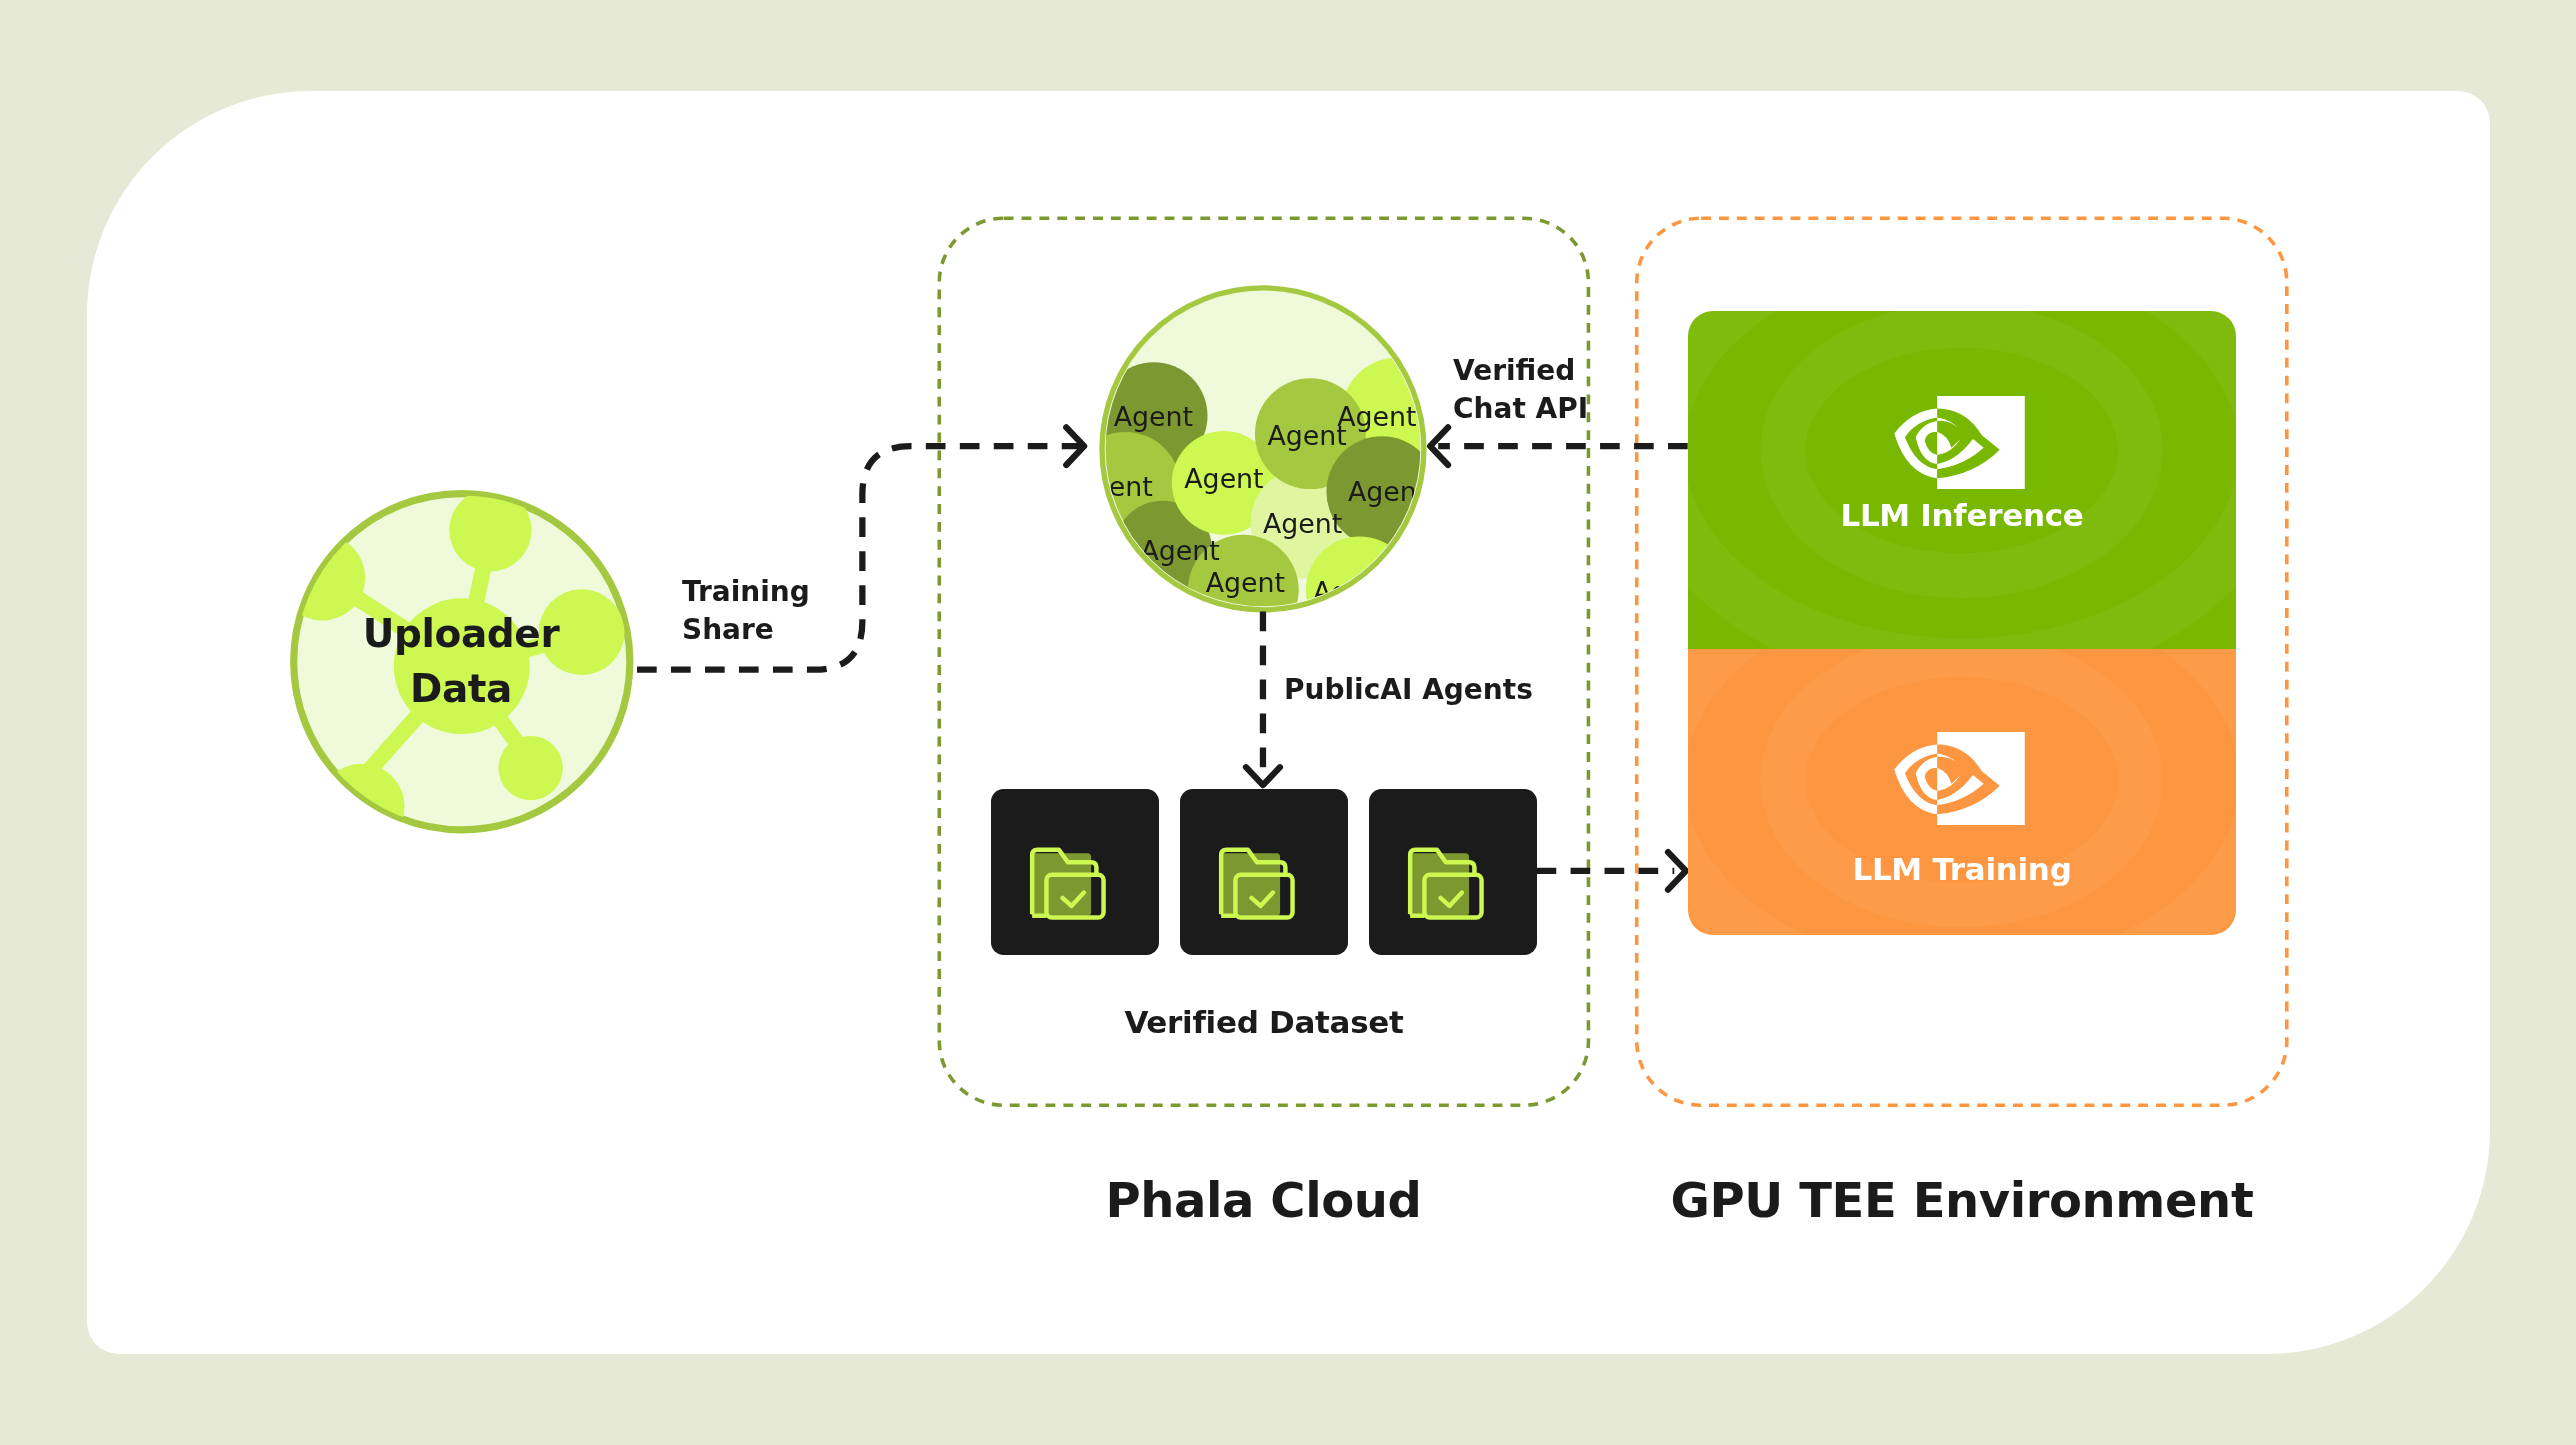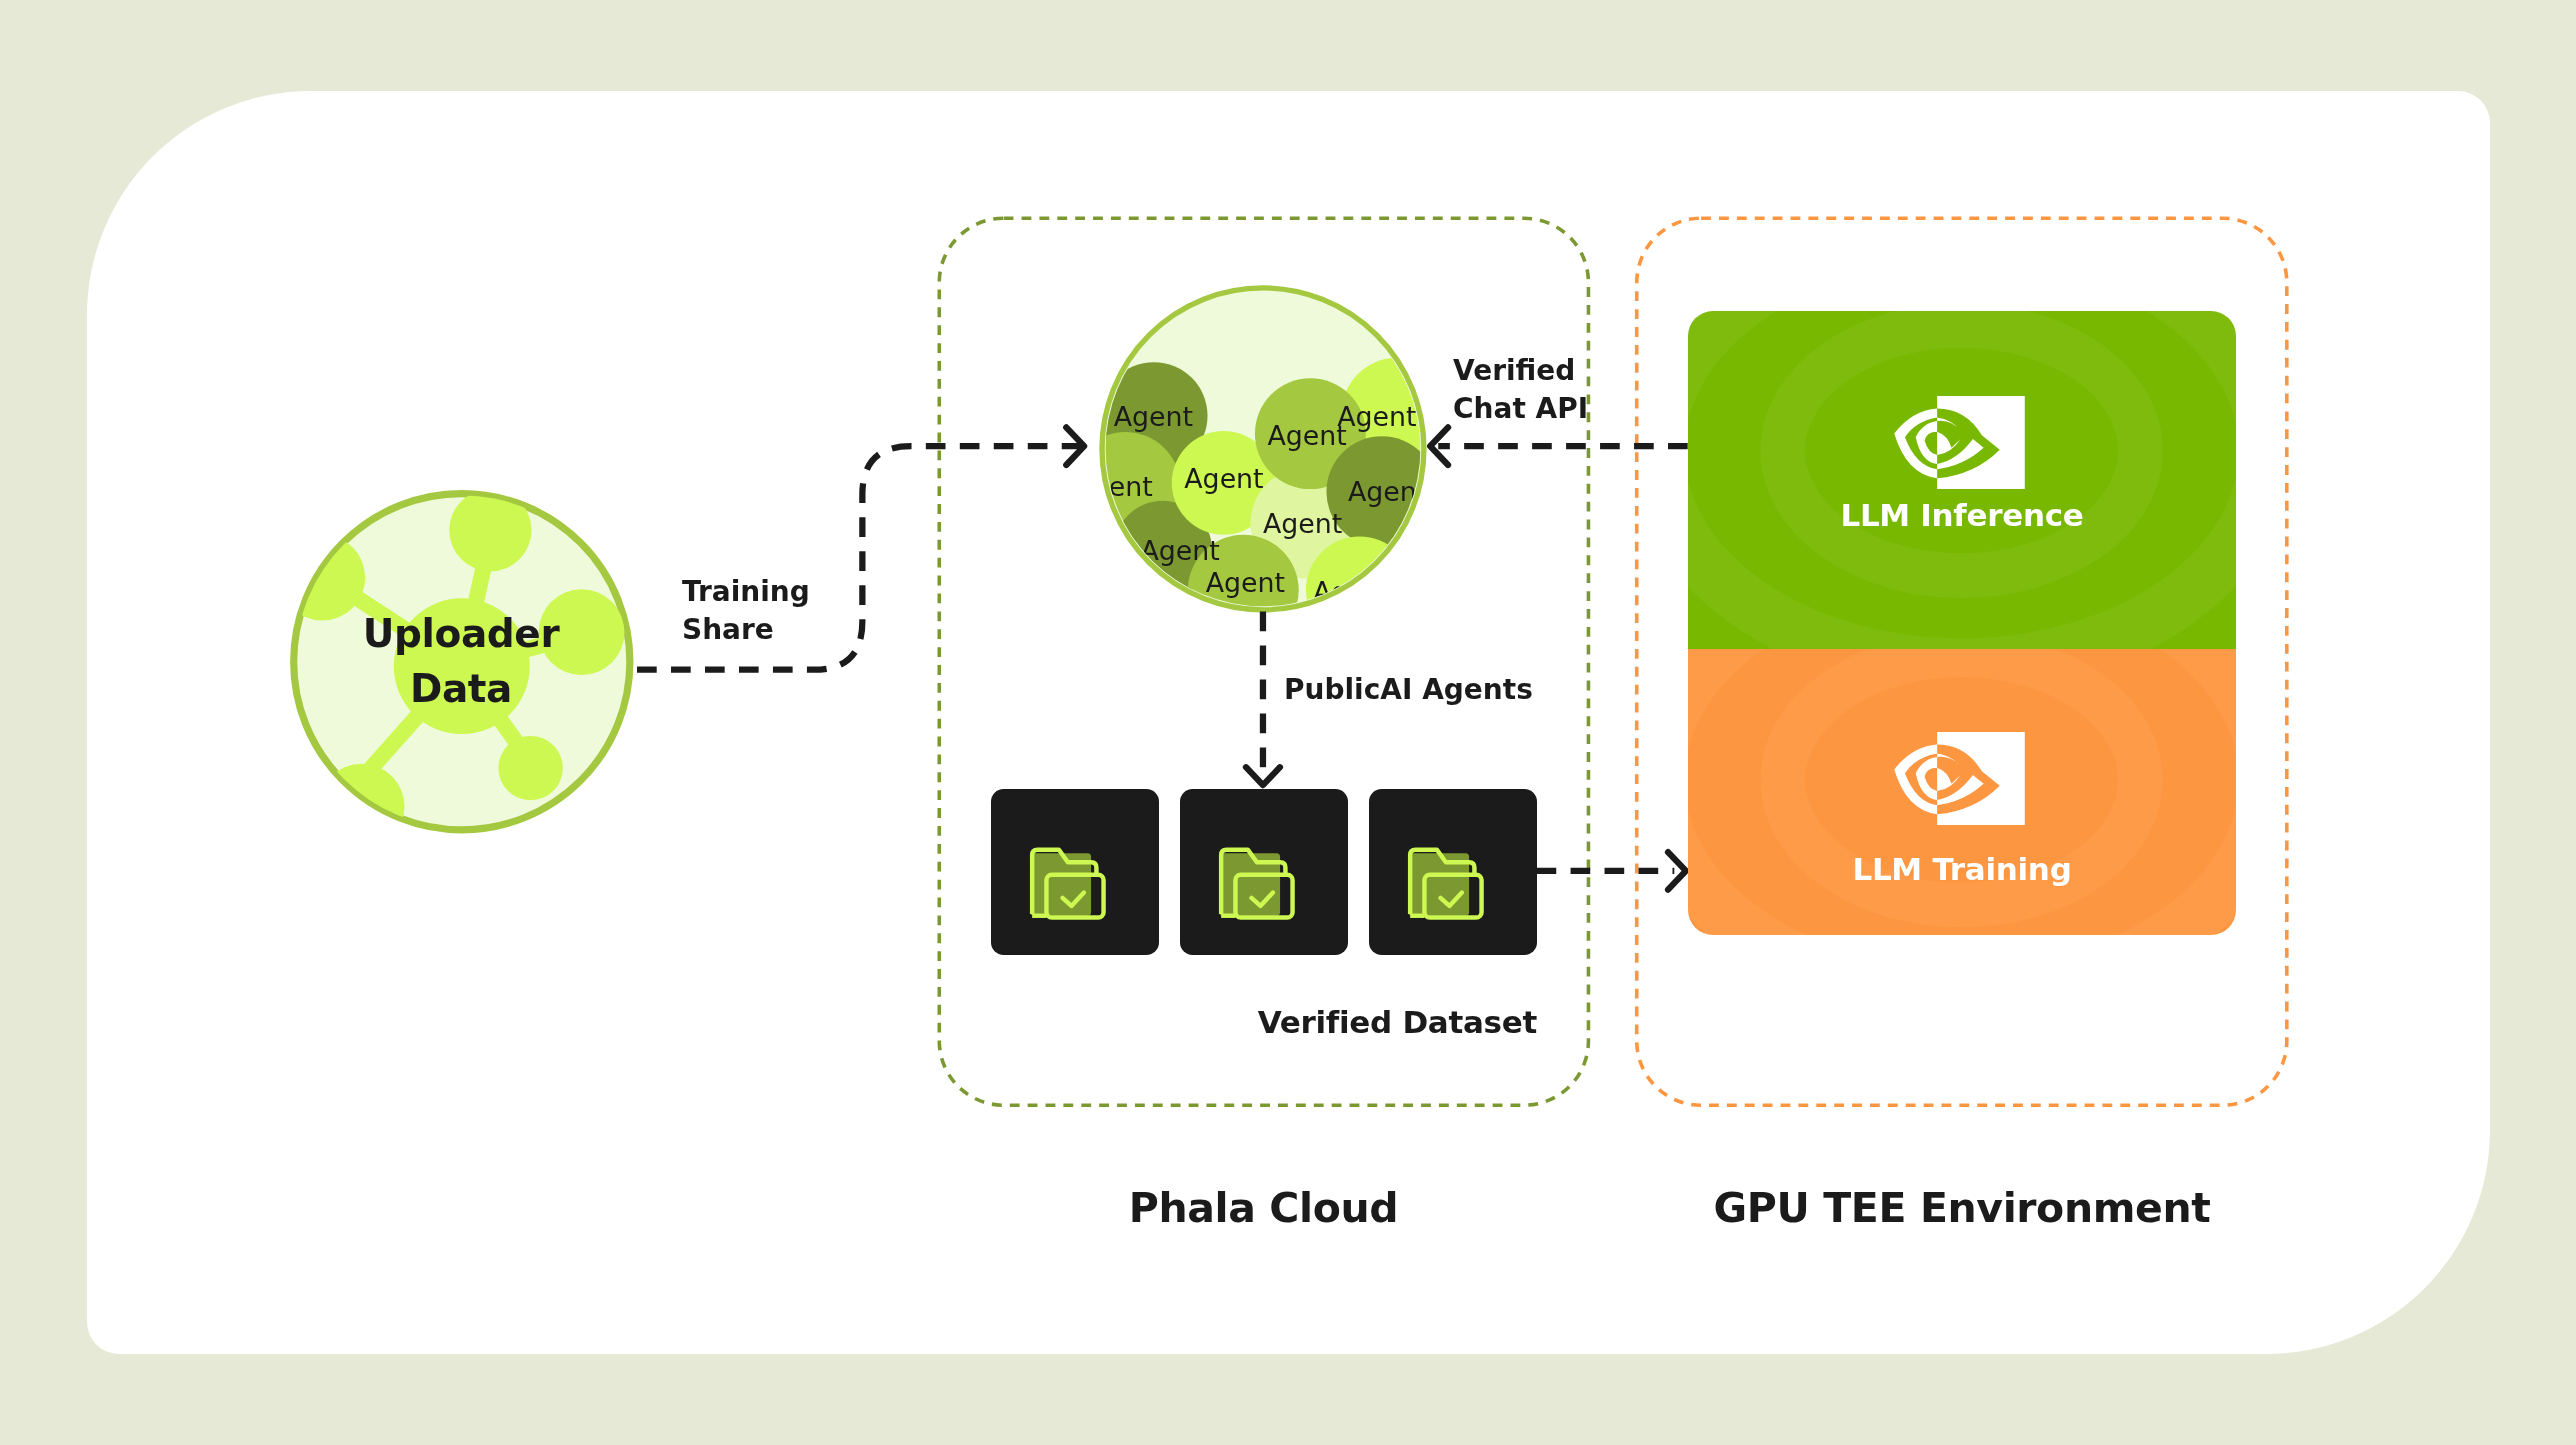--- a/index.html
+++ b/index.html
@@ -4,21 +4,21 @@
 <style>
   html, body { margin:0; padding:0; }
   body { width:2576px; height:1445px; background:#e5e9d6; position:relative; overflow:hidden;
          font-family:"Liberation Sans", "DejaVu Sans", sans-serif; }
   .card { position:absolute; left:87px; top:91px; width:2403px; height:1263px; background:#ffffff;
           border-radius:233px 32px 233px 32px / 233px 32px 233px 32px; }
   .card { border-top-left-radius:224px; border-top-right-radius:32px; border-bottom-right-radius:224px; border-bottom-left-radius:32px; }
   svg.diagram { position:absolute; left:0; top:0; }
   .lbl { position:absolute; color:#1b1b1b; font-family:"DejaVu Sans", sans-serif; }
   .edge-lbl { font-size:28px; line-height:38px; font-weight:700; }
-  .title-lbl { font-size:41px; font-weight:700; letter-spacing:-0.4px;margin-top:12px; }
+  .title-lbl { font-size:48px; font-weight:700; letter-spacing:-0.4px; }
   .sub-lbl { font-size:31px; font-weight:700; letter-spacing:-0.3px; }
   .node-lbl { font-size:39px; font-weight:700; line-height:55px; text-align:center; letter-spacing:-0.4px; }
   .panel { position:absolute; left:1688px; width:548px; overflow:hidden;margin-top:28px; }
   .panel-top { top:283px; height:338px; background:#78b800; border-radius:25px 25px 0 0; }
   .panel-bottom { top:621px; height:286px; background:#fd9640; border-radius:0 0 25px 25px; }
   .panel-lbl { position:absolute; left:0; width:100%; text-align:center; color:#ffffff;
                font-size:31px; font-weight:700; font-family:"DejaVu Sans", sans-serif; letter-spacing:-0.3px; }
   .logo { position:absolute; left:206px; width:131px; height:93px; }
   .ds-box { position:absolute; top:789px; width:168px; height:166px; background:#1b1b1b; border-radius:12.5px; }
   .agent-txt { font-family:"DejaVu Sans", sans-serif; font-size:30px; fill:#1b1b1b; }
@@ -141,21 +141,21 @@
 <div class="ds-box" style="left:1369px;">
   <svg width="168" height="166" viewBox="0 0 188 186">
     <path d="M44 112 L44 76 Q44 72 48 72 L96 72 L108 72 Q112 72 112 76 L112 138 Q112 142 108 142 L48 142 Q44 142 44 138 Z" fill="#7c9830"></path>
     <path d="M46 140 L46 74 Q46 68 52 68 L76 68 L86 82 L112 82 Q118 82 118 88 L118 96" fill="none" stroke="#cdf751" stroke-width="5" stroke-linejoin="round"></path>
     <rect x="62" y="96" width="64" height="48" rx="6" fill="none" stroke="#cdf751" stroke-width="5"></rect>
     <line x1="46" y1="142" x2="62" y2="142" stroke="#cdf751" stroke-width="5"></line>
     <polyline points="80,122 90,131 104,116" fill="none" stroke="#cdf751" stroke-width="5" stroke-linecap="round" stroke-linejoin="round"></polyline>
   </svg>
 </div>
 
-<div class="lbl sub-lbl" style="left:991px; top:1004px; width:546px; text-align:right;">Verified Dataset</div>
+<div class="lbl sub-lbl" style="left:991px; top:1004px; width:546px; text-align:center;">Verified Dataset</div>
 
 <div class="panel panel-top">
   <svg width="548" height="338" style="position:absolute;left:0;top:0;" viewBox="0 0 613 378">
     <ellipse cx="306" cy="156" rx="340" ry="240" fill="none" stroke="#ffffff" stroke-opacity="0.05" stroke-width="60"></ellipse>
     <ellipse cx="306" cy="156" rx="200" ry="140" fill="none" stroke="#ffffff" stroke-opacity="0.05" stroke-width="50"></ellipse>
   </svg>
   <svg class="logo" style="top:85px;" viewBox="0 0 146 104">
     <rect x="48" y="0" width="98" height="104" fill="#ffffff"></rect>
     <path d="M0 42 Q20 16 48 14 L48 24 Q24 28 12 46 Q24 78 48 82 L48 92 Q14 88 0 42 Z" fill="#ffffff"></path>
     <path d="M24 46 Q32 30 48 28 L48 40 Q36 40 34 50 Q38 64 48 66 L48 76 Q30 74 24 46 Z" fill="#ffffff"></path>

